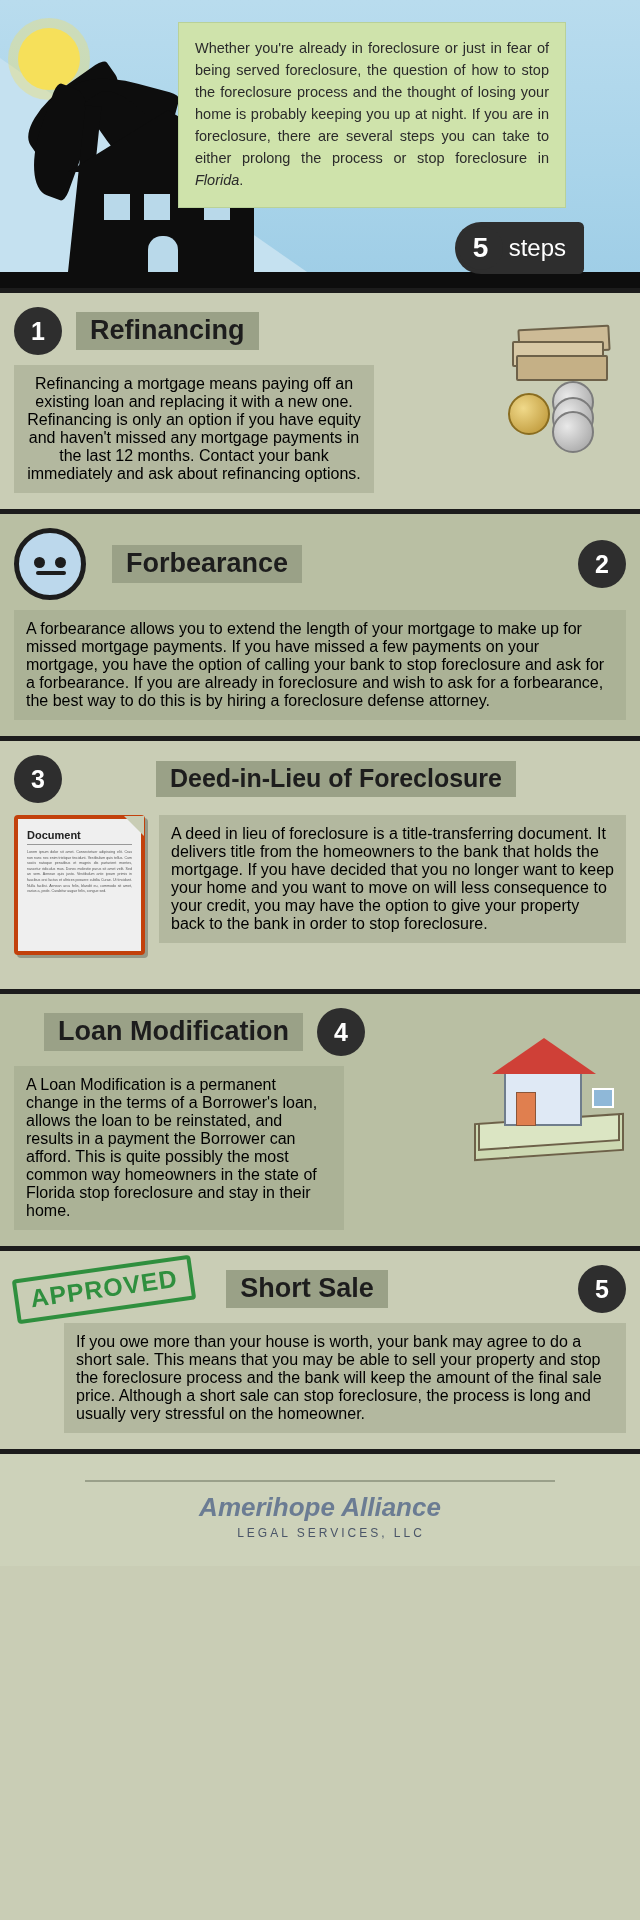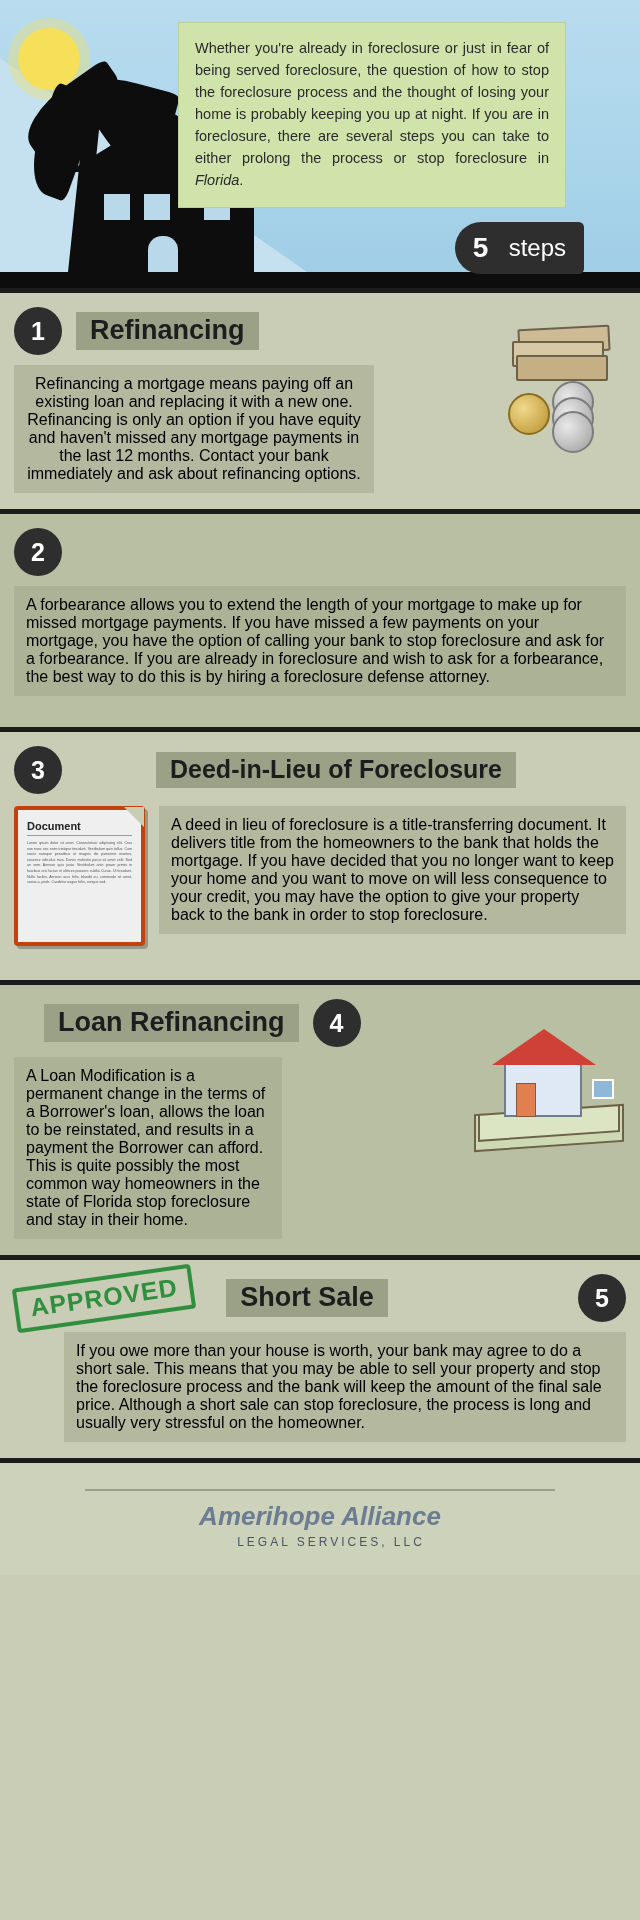--- a/index.html
+++ b/index.html
@@ -292,20 +292,28 @@
         <div class="coin c3"></div>
         <div class="coin c4"></div>
       </div>
       <div class="body-box" style="width:360px;text-align:center;">Refinancing a mortgage means paying off an existing loan and replacing it with a new one. Refinancing is only an option if you have equity and haven't missed any mortgage payments in the last 12 months. Contact your bank immediately and ask about refinancing options.</div>
     </div>
   </div>
 
   <div class="sect dark">
     <div class="sect-inner" style="min-height:213px;">
       <div class="row" style="margin-bottom:10px; justify-content:space-between;">
+        <div class="row">
+          <div class="face">
+            <div class="eye l"></div>
+            <div class="eye r"></div>
+            <div class="mouth"></div>
+          </div>
+          <div class="hband lg" style="margin-left:12px;">Forbearance</div>
+        </div>
         <div class="circ">2</div>
       </div>
       <div class="body-box">A forbearance allows you to extend the length of your mortgage to make up for missed mortgage payments. If you have missed a few payments on your mortgage, you have the option of calling your bank to stop foreclosure and ask for a forbearance. If you are already in foreclosure and wish to ask for a forbearance, the best way to do this is by hiring a foreclosure defense attorney.</div>
     </div>
   </div>
 
   <div class="sect">
     <div class="sect-inner" style="min-height:248px;">
       <div class="row" style="margin-bottom:12px;">
         <div class="circ">3</div>
@@ -318,32 +326,32 @@
           <div class="dl">Lorem ipsum dolor sit amet. Consectetuer adipiscing elit. Cras non nunc nec enim tristique tincidunt. Vestibulum quis tellus. Cum sociis natoque penatibus et magnis dis parturient montes, nascetur ridiculus mus. Donec molestie purus sit amet velit. Sed an sem. Aenean quis justo. Vestibulum ante ipsum primis in faucibus orci luctus et ultrices posuere cubilia Curae. Ut tincidunt. Nulla facilisi. Aenean arcu felis, blandit eu, commodo sit amet, varius a, pede. Curabitur augue felis, congue sed.</div>
         </div>
         <div class="body-box" style="flex:1;">A deed in lieu of foreclosure is a title-transferring document. It delivers title from the homeowners to the bank that holds the mortgage. If you have decided that you no longer want to keep your home and you want to move on will less consequence to your credit, you may have the option to give your property back to the bank in order to stop foreclosure.</div>
       </div>
     </div>
   </div>
 
   <div class="sect dark">
     <div class="sect-inner" style="min-height:200px;">
       <div class="row" style="margin-bottom:10px;">
-        <div class="hband lg" style="margin-left:30px;">Loan Refinancing</div>
+        <div class="hband lg" style="margin-left:30px;">Loan Modification</div>
         <div class="circ">4</div>
       </div>
       <div class="house2">
         <div class="h2-bills"></div>
         <div class="h2-bills2"></div>
         <div class="h2-body"></div>
         <div class="h2-roof"></div>
         <div class="h2-door"></div>
         <div class="h2-win"></div>
       </div>
-      <div class="body-box" style="width:268px;">A Loan Modification is a permanent change in the terms of a Borrower's loan, allows the loan to be reinstated, and results in a payment the Borrower can afford. This is quite possibly the most common way homeowners in the state of Florida stop foreclosure and stay in their home.</div>
+      <div class="body-box" style="width:330px;">A Loan Modification is a permanent change in the terms of a Borrower's loan, allows the loan to be reinstated, and results in a payment the Borrower can afford. This is quite possibly the most common way homeowners in the state of Florida stop foreclosure and stay in their home.</div>
     </div>
   </div>
 
   <div class="sect">
     <div class="sect-inner" style="min-height:192px;">
       <div class="row" style="margin-bottom:10px; justify-content:space-between;">
         <div class="row">
           <div class="stamp">APPROVED</div>
           <div class="hband lg" style="margin-left:18px;">Short Sale</div>
         </div>

